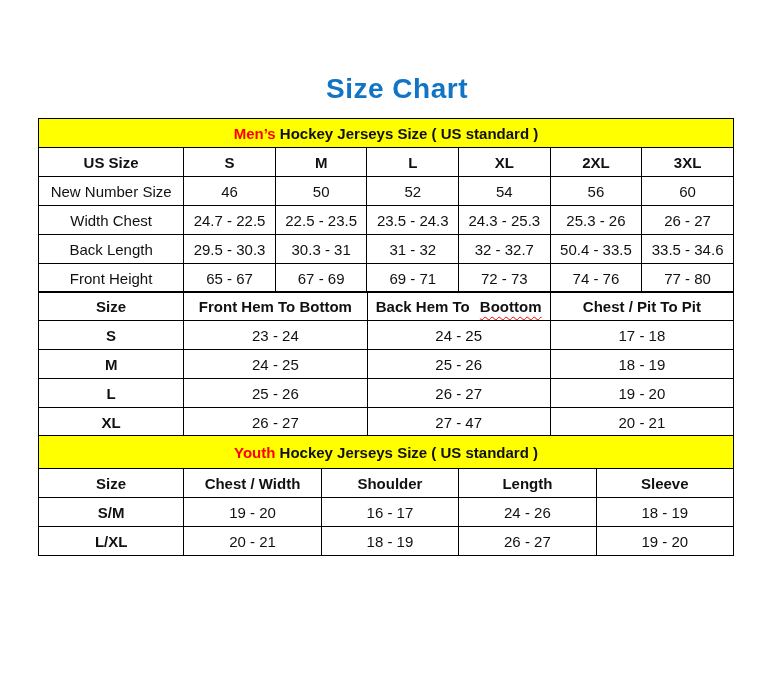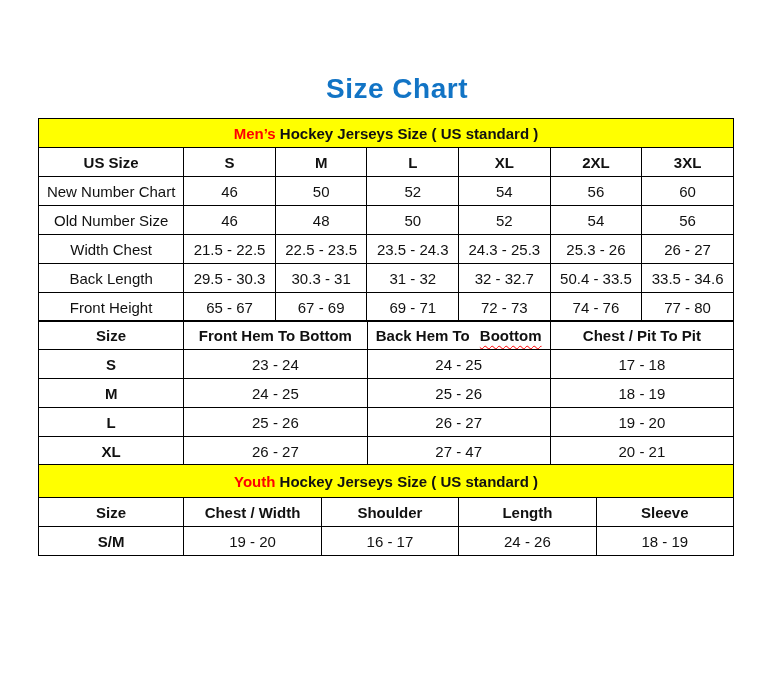--- a/index.html
+++ b/index.html
@@ -96,40 +96,31 @@
           <tr>
             <td class="col-header"><span>US Size</span></td>
             <td class="col-header"><span>S</span></td>
             <td class="col-header"><span>M</span></td>
             <td class="col-header"><span>L</span></td>
             <td class="col-header"><span>XL</span></td>
             <td class="col-header"><span>2XL</span></td>
             <td class="col-header"><span>3XL</span></td>
           </tr>
           <tr>
-            <td class="row-label">New Number Chart</td>
+            <td class="row-label">New Number Size</td>
             <td class="value-cell">46</td>
             <td class="value-cell">50</td>
             <td class="value-cell">52</td>
             <td class="value-cell">54</td>
             <td class="value-cell">56</td>
             <td class="value-cell">60</td>
           </tr>
           <tr>
-            <td class="row-label">Old Number Size</td>
-            <td class="value-cell">46</td>
-            <td class="value-cell">48</td>
-            <td class="value-cell">50</td>
-            <td class="value-cell">52</td>
-            <td class="value-cell">54</td>
-            <td class="value-cell">56</td>
-          </tr>
-          <tr>
             <td class="row-label">Width Chest</td>
-            <td class="value-cell">21.5 - 22.5</td>
+            <td class="value-cell">24.7 - 22.5</td>
             <td class="value-cell">22.5 - 23.5</td>
             <td class="value-cell">23.5 - 24.3</td>
             <td class="value-cell">24.3 - 25.3</td>
             <td class="value-cell">25.3 - 26</td>
             <td class="value-cell">26 - 27</td>
           </tr>
           <tr>
             <td class="row-label">Back Length</td>
             <td class="value-cell">29.5 - 30.3</td>
             <td class="value-cell">30.3 - 31</td>
@@ -208,16 +199,23 @@
             <td class="col-header"><span>Length</span></td>
             <td class="col-header"><span>Sleeve</span></td>
           </tr>
           <tr>
             <td class="row-label bold">S/M</td>
             <td class="value-cell">19 - 20</td>
             <td class="value-cell">16 - 17</td>
             <td class="value-cell">24 - 26</td>
             <td class="value-cell">18 - 19</td>
           </tr>
+          <tr>
+            <td class="row-label bold">L/XL</td>
+            <td class="value-cell">20 - 21</td>
+            <td class="value-cell">18 - 19</td>
+            <td class="value-cell">26 - 27</td>
+            <td class="value-cell">19 - 20</td>
+          </tr>
         </tbody>
       </table>
     </div>
 </div>
 
 </body></html>

